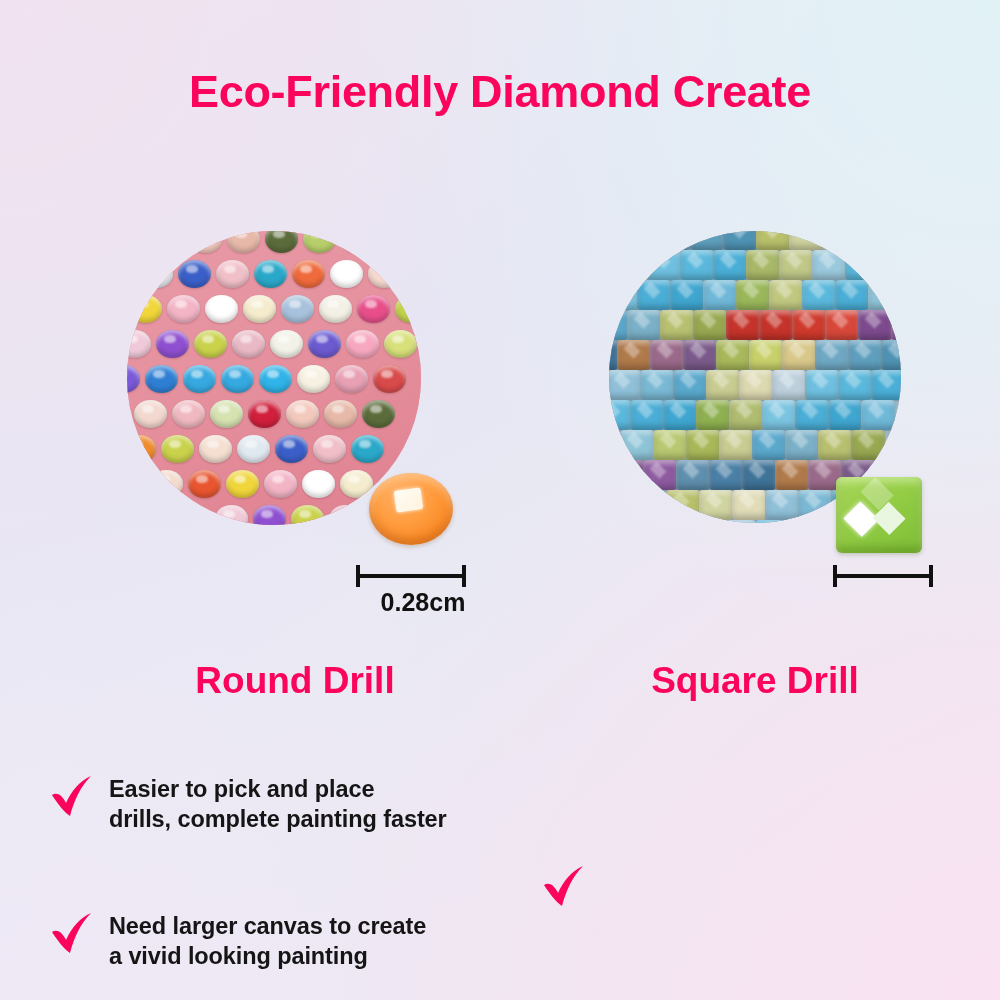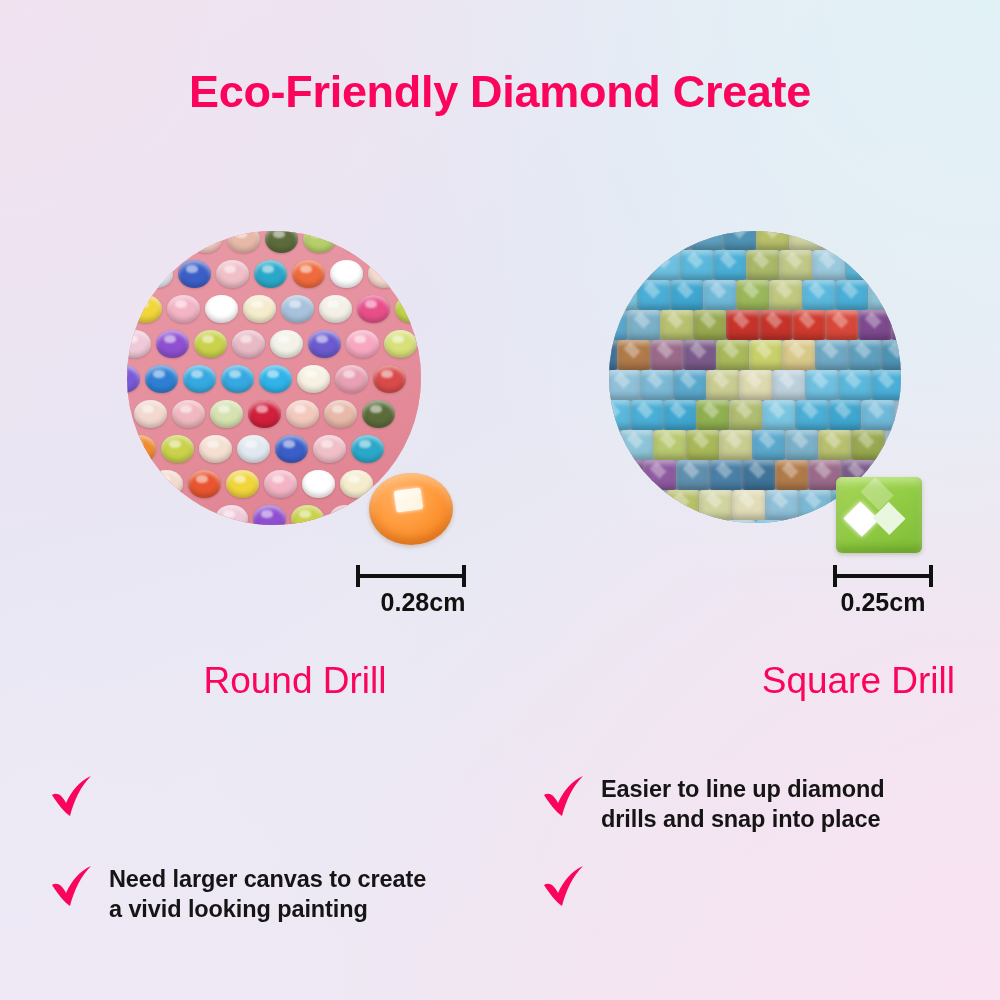--- a/index.html
+++ b/index.html
@@ -98,35 +98,35 @@
   #dim-square{left:833px;top:565px;width:100px;}
   .dimlabel{
     position:absolute;text-align:center;font-size:25px;font-weight:bold;color:#111;
     white-space:nowrap;
   }
   #dimlabel-round{left:328px;top:588px;width:190px;}
   #dimlabel-square{left:793px;top:588px;width:180px;}
 
   
   .colheading{
-    position:absolute;font-size:37px;font-weight:normal;color:#fa045c;
+    position:absolute;font-size:37px;font-weight:bold;color:#fa045c;
     text-align:center;white-space:nowrap;
   }
   #heading-round{left:95px;top:660px;width:400px;}
-  #heading-square{left:555px;top:660px;width:400px;text-align:right;}
+  #heading-square{left:555px;top:660px;width:400px;}
 
   
   .bullet{position:absolute;display:flex;align-items:flex-start;gap:13px;}
   .bullet .check{flex:0 0 auto;width:48px;height:46px;margin-top:2px;}
   .bullet .btext{
     font-size:23.5px;font-weight:bold;color:#151515;line-height:1.28;
     letter-spacing:-0.1px;white-space:pre-line;
   }
   #bullet-l1{left:48px;top:774px;width:470px;}
-  #bullet-l2{left:48px;top:864px;width:470px;}
+  #bullet-l2{left:48px;top:911px;width:470px;}
   #bullet-r1{left:540px;top:774px;width:460px;}
   #bullet-r2{left:540px;top:864px;width:460px;}
 </style>
 </head>
 <body>
 
 <div id="stage">
 
   <div class="title">Eco-Friendly Diamond Create</div>
 
@@ -328,50 +328,42 @@
     <div class="bar"></div>
     <div class="cap r"></div>
   </div>
   <div class="dimlabel" id="dimlabel-round">0.28cm</div>
 
   <div class="dim" id="dim-square">
     <div class="cap l"></div>
     <div class="bar"></div>
     <div class="cap r"></div>
   </div>
-  <div class="dimlabel" id="dimlabel-square">0.25cm</div>
 
   <div class="colheading" id="heading-round">Round Drill</div>
   <div class="colheading" id="heading-square">Square Drill</div>
 
   <div class="bullet" id="bullet-l1">
     <span class="check">
       <svg viewBox="0 0 48 46" width="48" height="46">
           <path d="M4 19 C9 16 14 19 18 27 C24 14 32 5 43 0 C33 10 26 24 22 40 C16 36 9 27 4 19 Z" fill="#fa045c"></path>
         </svg>
     </span>
+    <span class="btext">Easier to pick and place
+drills, complete painting faster</span>
   </div>
   <div class="bullet" id="bullet-l2">
     <span class="check">
       <svg viewBox="0 0 48 46" width="48" height="46">
           <path d="M4 19 C9 16 14 19 18 27 C24 14 32 5 43 0 C33 10 26 24 22 40 C16 36 9 27 4 19 Z" fill="#fa045c"></path>
         </svg>
     </span>
     <span class="btext">Need larger canvas to create
 a vivid looking painting</span>
   </div>
-  <div class="bullet" id="bullet-r1">
-    <span class="check">
-      <svg viewBox="0 0 48 46" width="48" height="46">
-          <path d="M4 19 C9 16 14 19 18 27 C24 14 32 5 43 0 C33 10 26 24 22 40 C16 36 9 27 4 19 Z" fill="#fa045c"></path>
-        </svg>
-    </span>
-    <span class="btext">Easier to line up diamond
-drills and snap into place</span>
-  </div>
   <div class="bullet" id="bullet-r2">
     <span class="check">
       <svg viewBox="0 0 48 46" width="48" height="46">
           <path d="M4 19 C9 16 14 19 18 27 C24 14 32 5 43 0 C33 10 26 24 22 40 C16 36 9 27 4 19 Z" fill="#fa045c"></path>
         </svg>
     </span>
   </div>
 
 </div>
 

